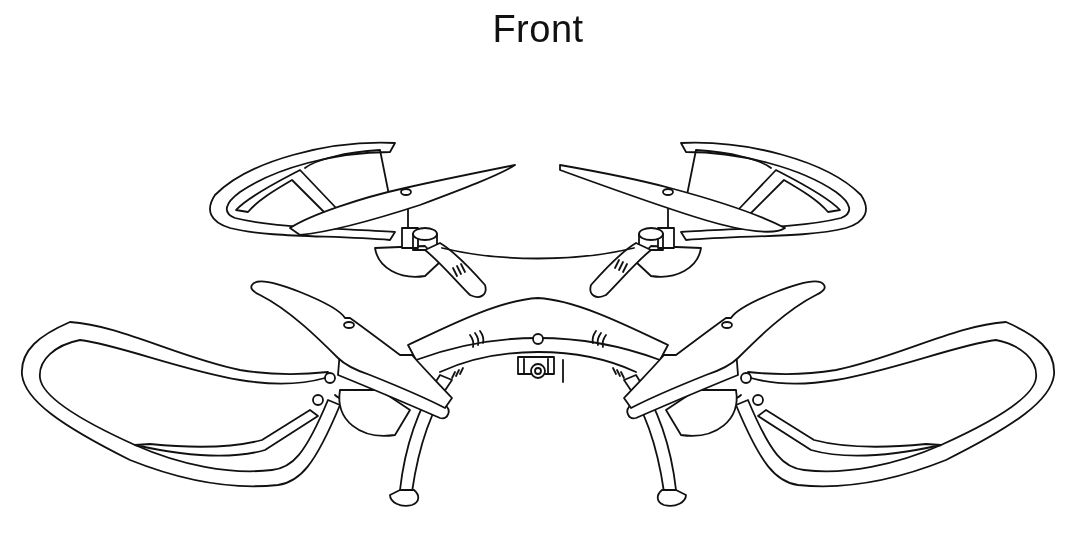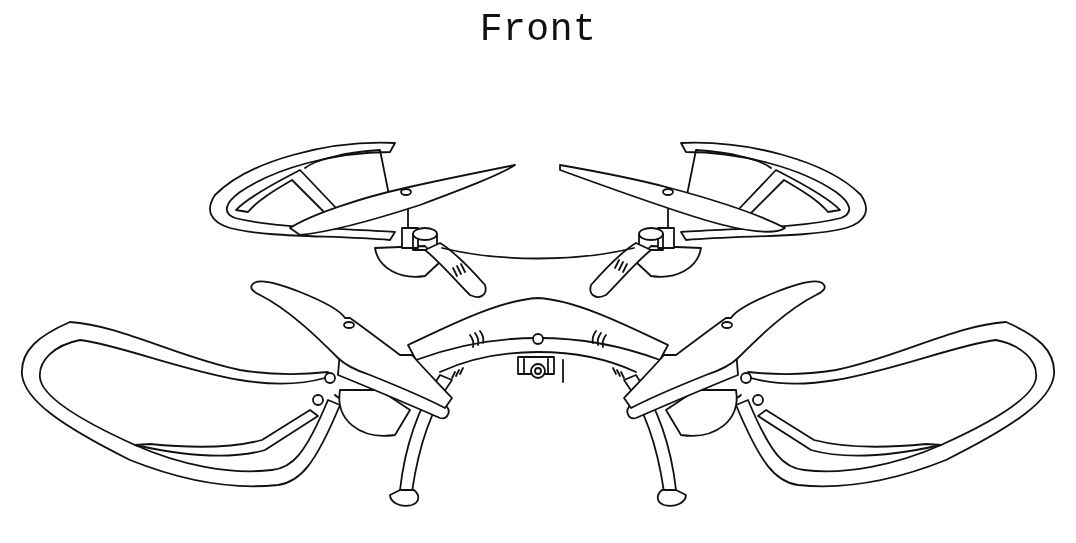--- a/index.html
+++ b/index.html
@@ -1,19 +1,19 @@
 <!DOCTYPE html>
 <html><head>
 <meta charset="utf-8">
 <style>
   html, body { margin: 0; padding: 0; background: #ffffff; }
   body { width: 1076px; height: 543px; position: relative; overflow: hidden; }
   .title {
     position: absolute; left: 0; top: 8px; width: 1076px;
-    text-align: center; font-family: Liberation Mono, monospace;
+    text-align: center; font-family: Liberation Sans, sans-serif;
     font-size: 38px; color: #111111; letter-spacing: 0.5px;
   }
   svg.drone { position: absolute; left: 0; top: 0; width: 1076px; height: 543px; }
   svg.drone path, svg.drone ellipse, svg.drone circle, svg.drone rect, svg.drone line, svg.drone polyline {
     fill: #ffffff; stroke: #111111; stroke-width: 1.8; stroke-linejoin: round; stroke-linecap: round;
   }
   svg.drone .nofill { fill: none; }
 </style>
 </head>
 <body>

